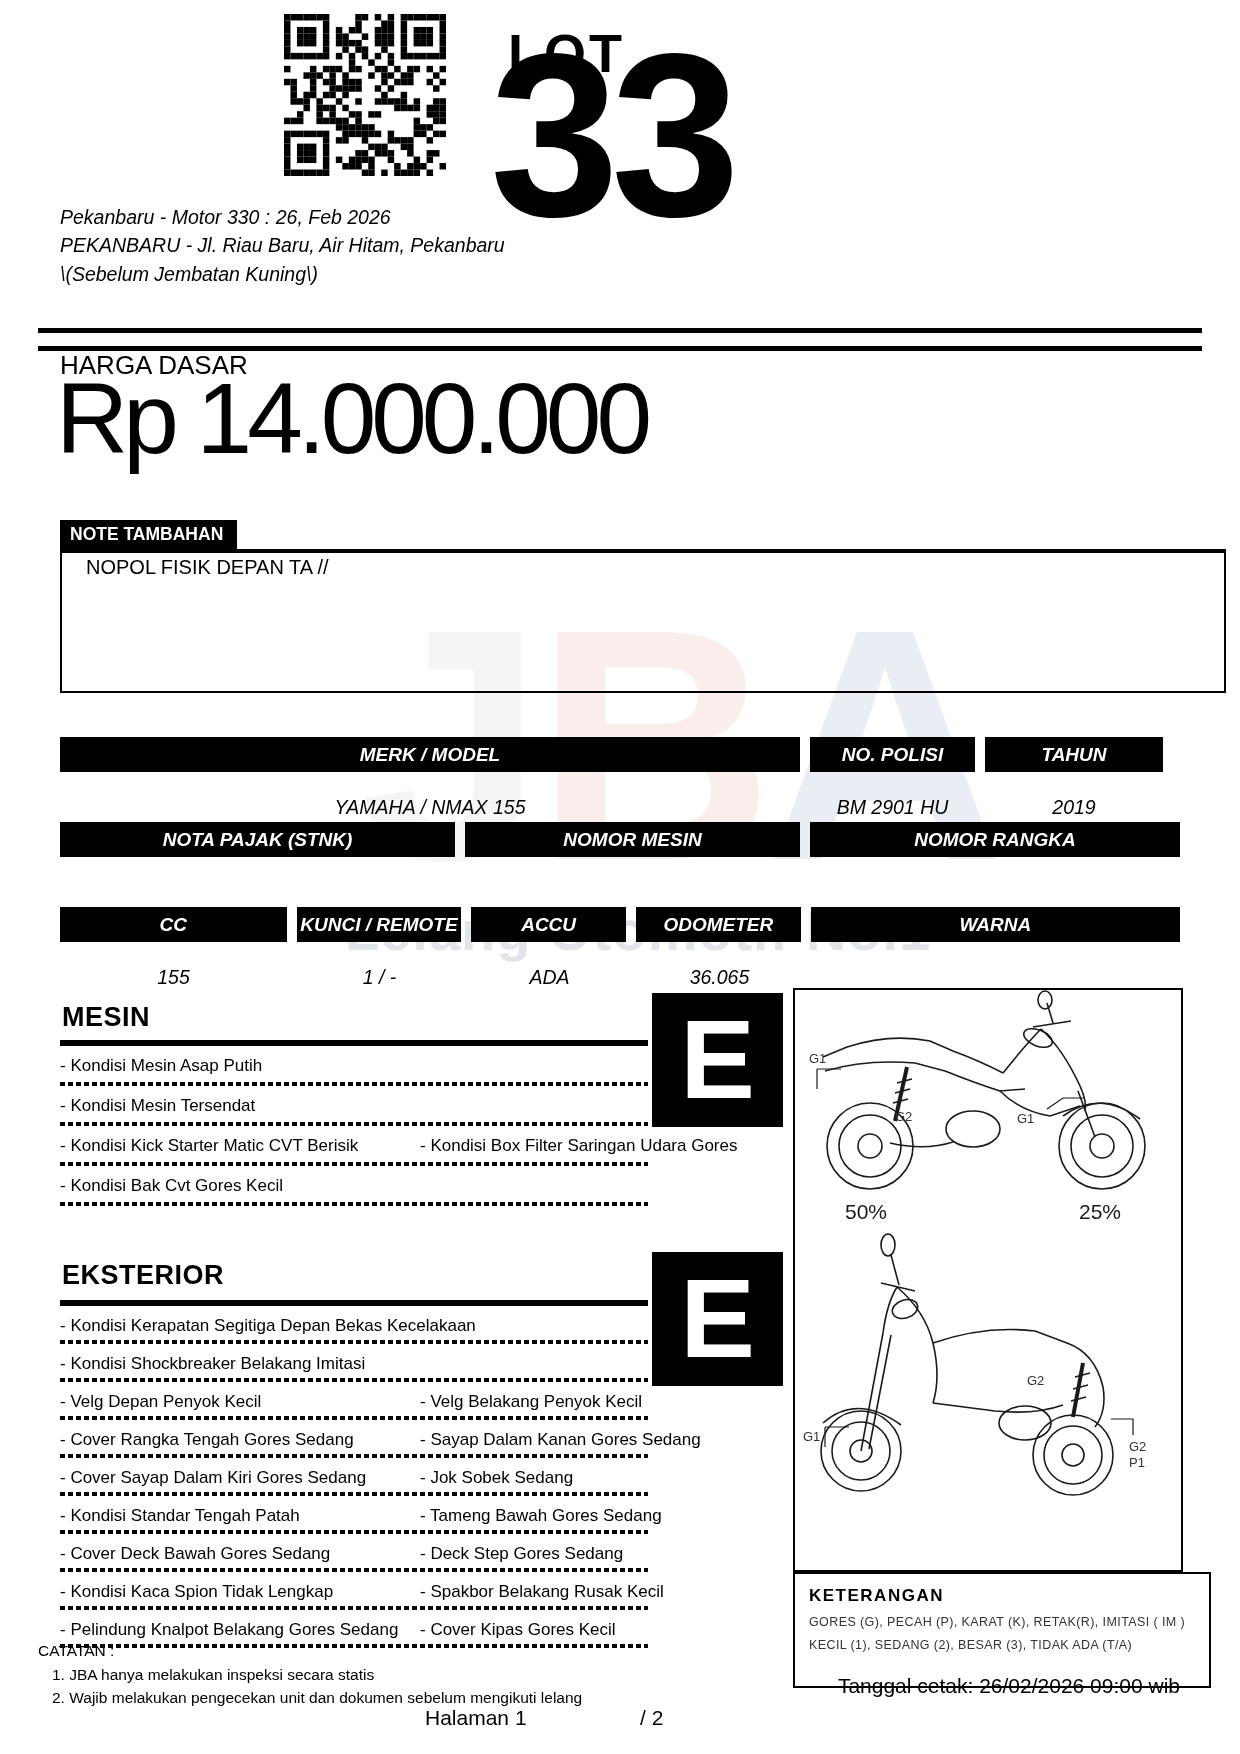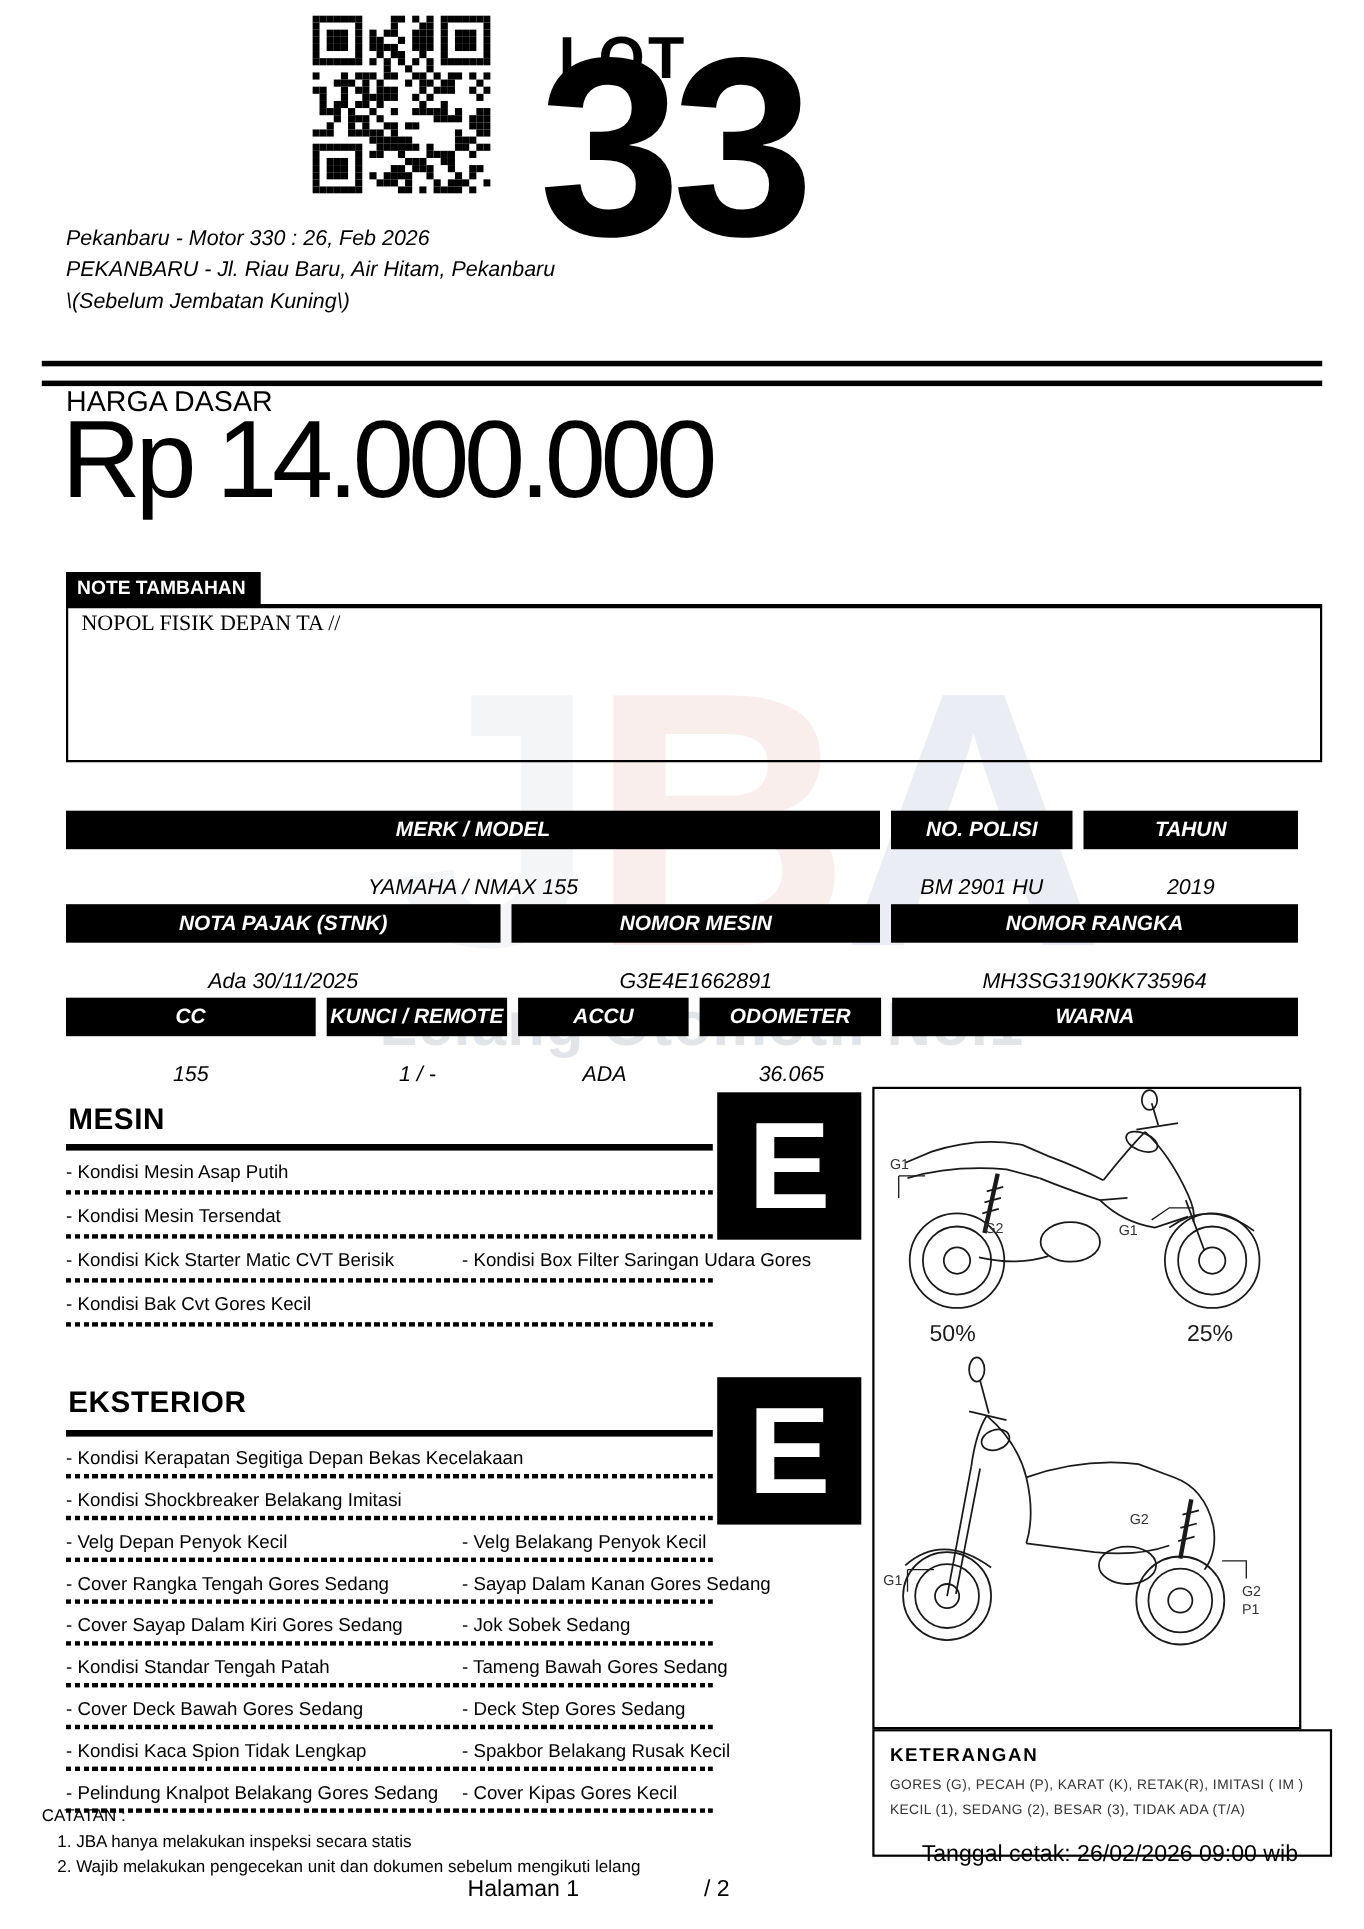--- a/index.html
+++ b/index.html
@@ -26,30 +26,30 @@
   .lot-label{left:508px;top:22px;font-size:54px;font-weight:bold;letter-spacing:3px;}
   .lot-number{left:490px;top:28px;font-size:232px;font-weight:bold;line-height:.92;letter-spacing:-8px;}
   .auction-block{left:60px;top:203px;font-size:19.5px;line-height:1.45;font-style:italic;}
 
   .double-rule{left:38px;top:328px;width:1164px;height:13px;border-top:5px solid #000;border-bottom:5px solid #000;}
 
   .price-label{left:60px;top:350px;font-size:26px;}
   .price-value{left:56px;top:366px;font-size:100px;letter-spacing:-5px;line-height:1.05;}
 
   .note-label{left:60px;top:520px;background:#000;color:#fff;font-size:17.5px;font-weight:bold;padding:4px 14px 5px 10px;}
-  .note-box{left:60px;top:549px;width:1114px;height:132px;border:2px solid #000;border-top:4px solid #000;padding:3px 12px;font-size:20px;font-family:Liberation Serif, serif;}
+  .note-box{left:60px;top:549px;width:1114px;height:132px;border:2px solid #000;border-top:4px solid #000;padding:3px 24px;font-size:20px;}
 
   
   .spec-row{left:60px;width:1120px;display:flex;gap:10px;font-style:italic;}
   .spec-row .hd{background:#000;color:#fff;font-weight:bold;font-size:19px;text-align:center;line-height:35px;height:35px;}
   .spec-row .vl{font-size:19.5px;text-align:center;padding-top:24px;height:37px;}
   .hdr1{top:737px;} .val1{top:772px;}
   .hdr2{top:822px;} .val2{top:857px;}
   .hdr3{top:907px;} .val3{top:942px;}
-  .w740{width:740px;} .w165{width:165px;} .w195{width:195px;}
+  .w740{width:740px;} .w165{width:165px;} .w195{width:178px;}
   .w395{width:395px;} .w335{width:335px;} .w370{width:370px;}
   .w225{width:227px;} .w155{width:155px;} .w170{width:165px;}
 
   
   .sec-title{font-size:27px;font-weight:bold;letter-spacing:.5px;}
   .mesin-title{left:62px;top:1002px;}
   .mesin-bar{left:60px;top:1040px;width:588px;height:6px;background:#000;}
   .rows-mesin{left:60px;top:1050px;width:588px;}
   .eks-title{left:62px;top:1260px;}
   .eks-bar{left:60px;top:1300px;width:588px;height:6px;background:#000;}
@@ -431,25 +431,20 @@
   <div class="abs spec-row val1">
     <div class="vl w740">YAMAHA / NMAX 155</div>
     <div class="vl w165">BM 2901 HU</div>
     <div class="vl w195">2019</div>
   </div>
   <div class="abs spec-row hdr2">
     <div class="hd w395">NOTA PAJAK (STNK)</div>
     <div class="hd w335">NOMOR MESIN</div>
     <div class="hd w370">NOMOR RANGKA</div>
   </div>
-  <div class="abs spec-row val2">
-    <div class="vl w395">Ada 30/11/2025</div>
-    <div class="vl w335">G3E4E1662891</div>
-    <div class="vl w370">MH3SG3190KK735964</div>
-  </div>
   <div class="abs spec-row hdr3">
     <div class="hd w225">CC</div>
     <div class="hd w170">KUNCI / REMOTE</div>
     <div class="hd w155">ACCU</div>
     <div class="hd w170">ODOMETER</div>
     <div class="hd w370">WARNA</div>
   </div>
   <div class="abs spec-row val3">
     <div class="vl w225">155</div>
     <div class="vl w170">1 / -</div>

